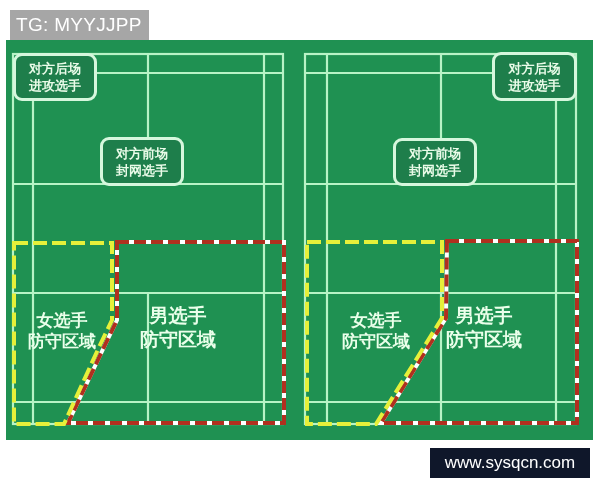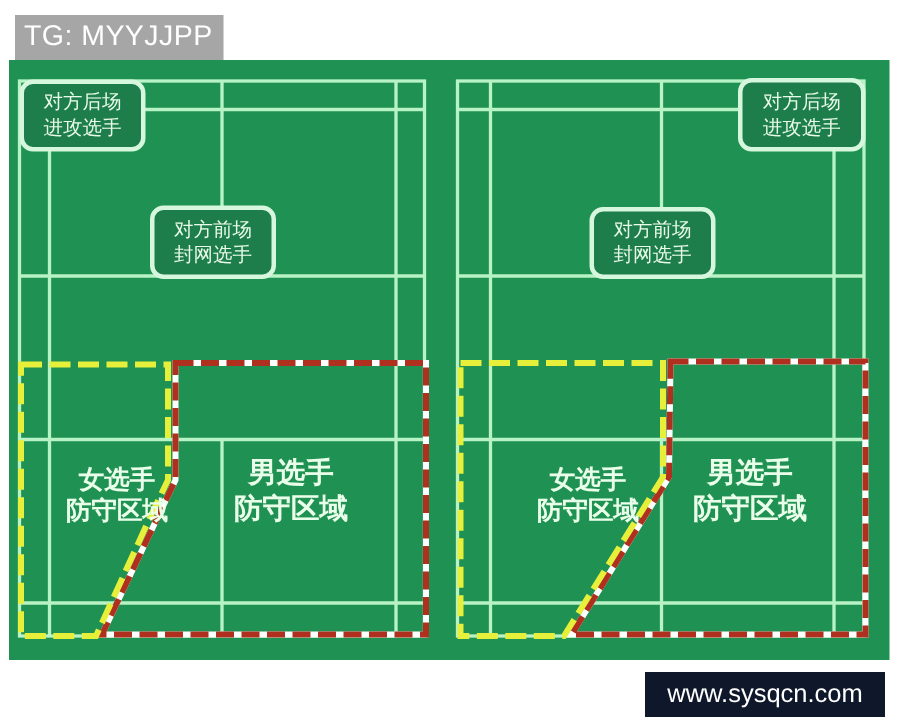--- a/index.html
+++ b/index.html
@@ -6,25 +6,25 @@
     body { width:600px; height:480px; position:relative; overflow:hidden; font-family:"DejaVu Sans", sans-serif; }
     .watermark-top {
       position:absolute; left:10px; top:10px; width:139px; height:30px;
       background:#a6a6a6; color:#ffffff; font-family:"Liberation Sans", sans-serif;
       font-size:19px; line-height:30px; padding-left:6px; box-sizing:border-box; letter-spacing:0.3px;
     }
     .field { position:absolute; left:6px; top:40px; width:587px; height:400px; background:#1f9152; }
     svg.courts { position:absolute; left:0; top:0; }
     .label-box {
       position:absolute; box-sizing:border-box; border:3px solid #d6f7dd; border-radius:9px;
-      background:#1e7e4b; color:#e9fbe8; font-size:13px; font-weight:normal; line-height:17px;
+      background:#1e7e4b; color:#e9fbe8; font-size:13px; font-weight:bold; line-height:17px;
       text-align:center; display:flex; flex-direction:column; justify-content:center;
     }
     .zone-text {
-      position:absolute; color:#eaffea; font-weight:bold; text-align:center; line-height:1.25;margin-left:16px;
+      position:absolute; color:#eaffea; font-weight:bold; text-align:center; line-height:1.25;
     }
     .zone-female { font-size:17px; }
     .zone-male { font-size:19px; }
     .watermark-bottom {
       position:absolute; left:430px; top:448px; width:160px; height:30px; background:#0f172a;
       color:#ffffff; font-family:"Liberation Sans", sans-serif; font-size:17px; line-height:30px;
       text-align:center;
     }
   </style>
 </head>

